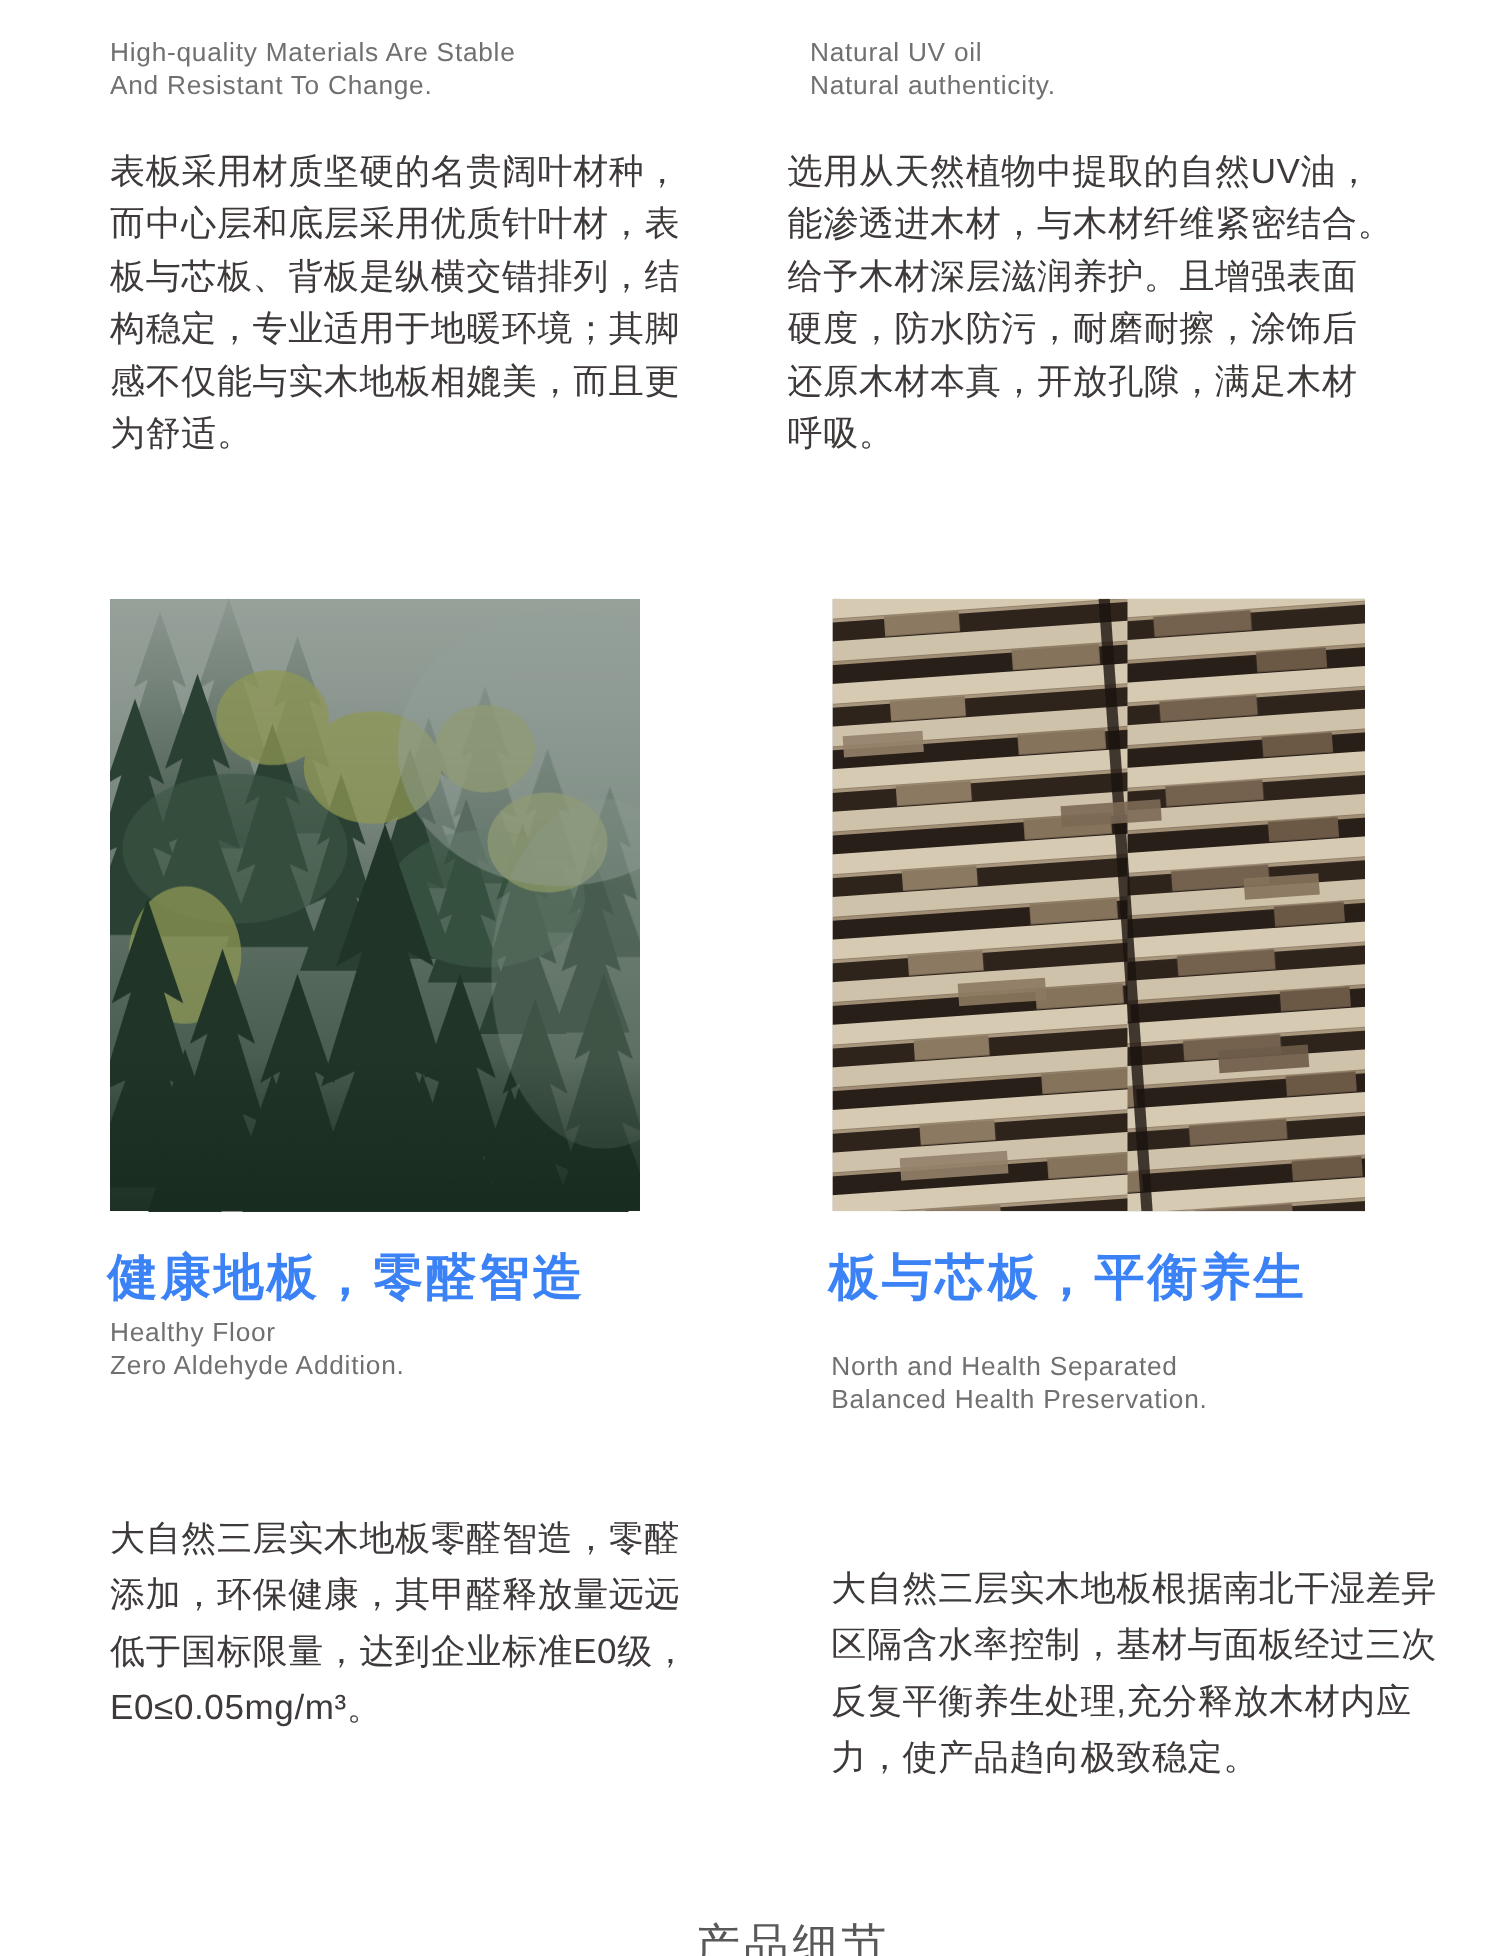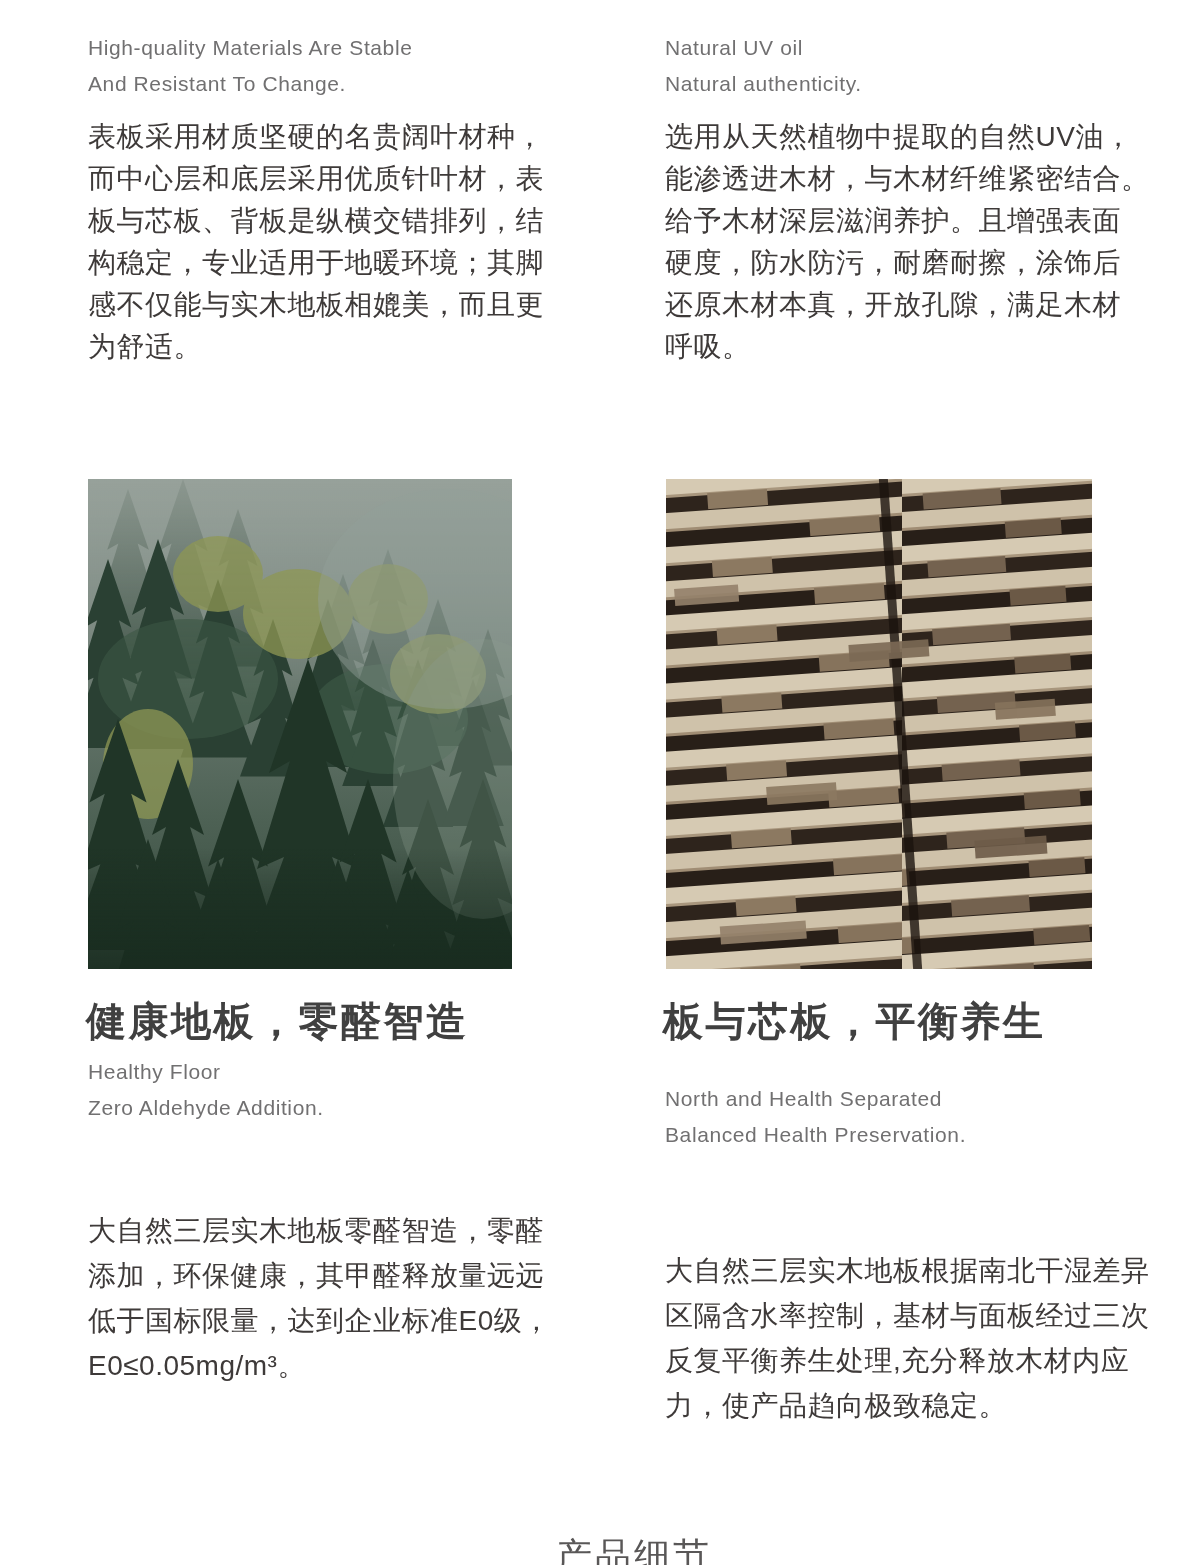--- a/index.html
+++ b/index.html
@@ -3,54 +3,54 @@
 <meta charset="utf-8">
 <style>
   html,body{margin:0;padding:0;}
   body{
     width:1200px;height:1565px;position:relative;overflow:hidden;
     background:#ffffff;color:#3e3a39;
     font-family:"Liberation Sans", sans-serif;
   }
   .abs{position:absolute;}
   .en{
-    color:#717071;font-size:21px;line-height:36px;letter-spacing:0.6px;
+    color:#717071;font-size:21px;line-height:26px;letter-spacing:0.6px;
     white-space:pre;
   }
   .body-cn{
     font-size:28px;line-height:42px;color:#3e3a39;letter-spacing:0.5px;
     white-space:pre;
   }
   .body-cn.lower{line-height:45px;margin-top:48px;}
   .heading-cn{
-    font-size:40px;font-weight:bold;letter-spacing:2.5px;color:#404040;white-space:pre;
+    font-size:40px;font-weight:bold;letter-spacing:2.5px;color:#3b82f6;white-space:pre;
   }
   .footer-cn{
     font-size:36px;color:#595757;letter-spacing:3px;white-space:pre;font-weight:normal;
   }
   .photo{
     position:absolute;top:479px;width:424px;height:490px;overflow:hidden;
   }
   .photo svg{display:block;width:100%;height:100%;}
 </style>
 </head>
 <body>
 
 <div class="abs en" style="left:88px;top:30px">High-quality Materials Are Stable
 And Resistant To Change.</div>
-<div class="abs en" style="left:665px;top:30px">Natural UV oil
+<div class="abs en" style="left:648px;top:30px">Natural UV oil
 Natural authenticity.</div>
 
 <div class="abs body-cn" style="left:88px;top:116px">表板采用材质坚硬的名贵阔叶材种，
 而中心层和底层采用优质针叶材，表
 板与芯板、背板是纵横交错排列，结
 构稳定，专业适用于地暖环境；其脚
 感不仅能与实木地板相媲美，而且更
 为舒适。</div>
-<div class="abs body-cn" style="left:665px;top:116px">选用从天然植物中提取的自然UV油，
+<div class="abs body-cn" style="left:630px;top:116px">选用从天然植物中提取的自然UV油，
 能渗透进木材，与木材纤维紧密结合。
 给予木材深层滋润养护。且增强表面
 硬度，防水防污，耐磨耐擦，涂饰后
 还原木材本真，开放孔隙，满足木材
 呼吸。</div>
 
 <div class="photo" style="left:88px">
   <svg viewBox="0 0 424 490" preserveAspectRatio="none">
     <defs>
       <linearGradient id="fogbg" x1="0" y1="0" x2="0" y2="1">

